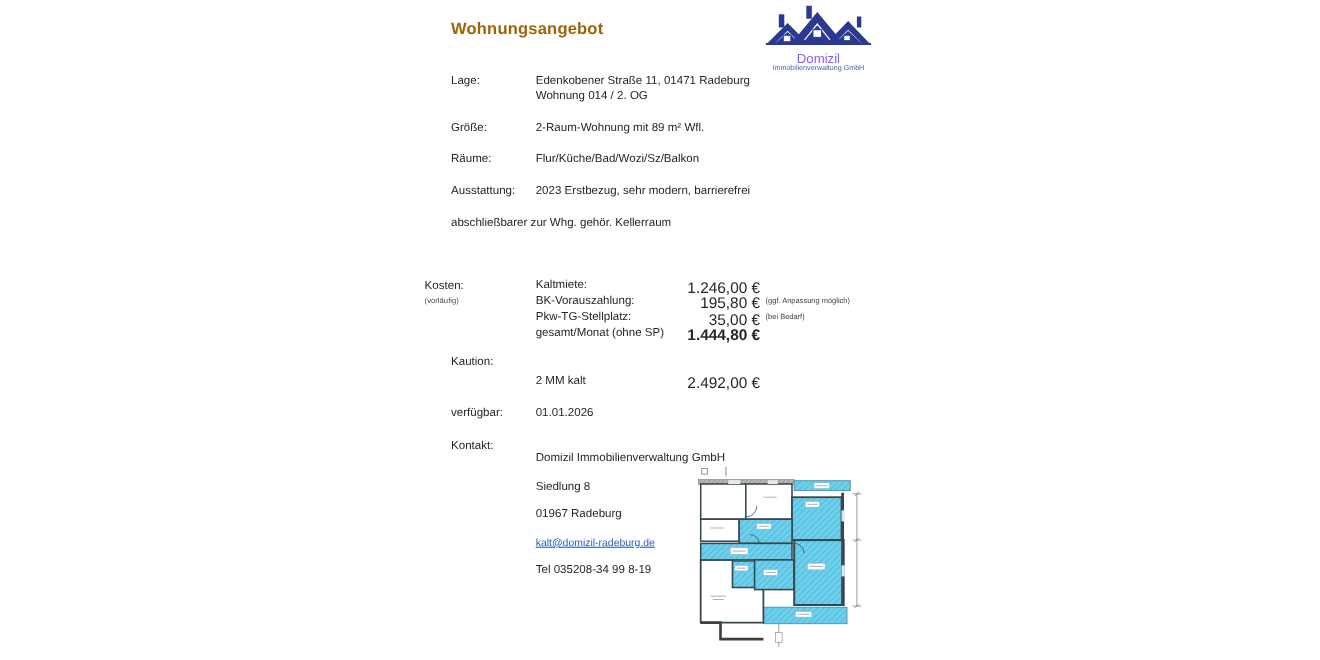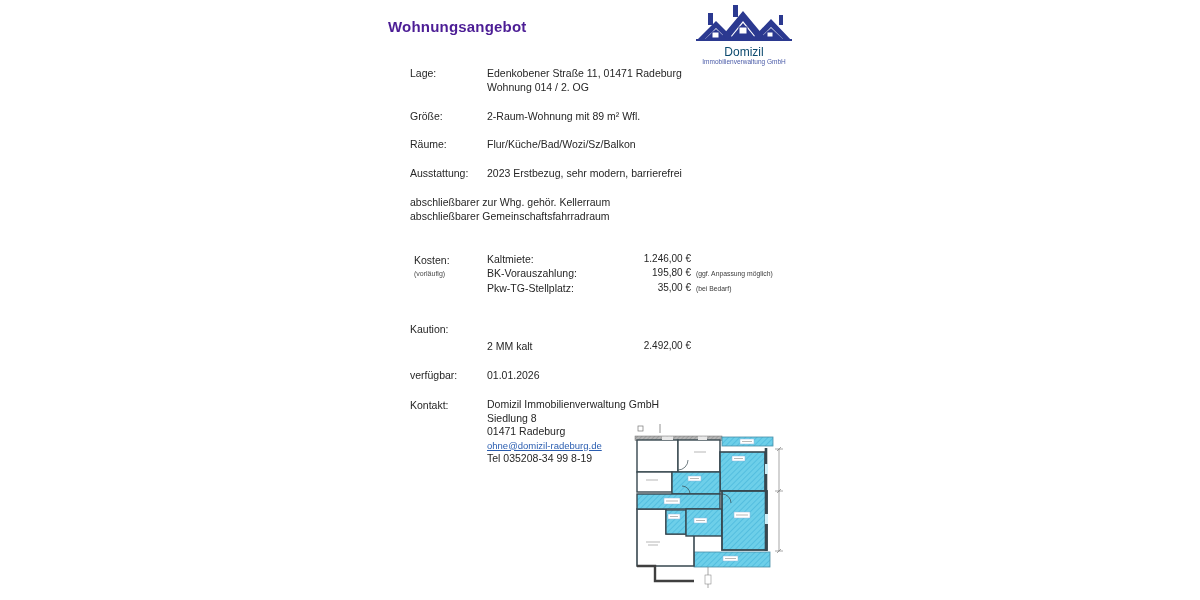--- a/index.html
+++ b/index.html
@@ -1,35 +1,35 @@
 <!DOCTYPE html>
 <html><head>
 <meta charset="utf-8">
 <style>
   html,body{margin:0;padding:0;}
   body{
     width:1200px;height:600px;background:#ffffff;position:relative;overflow:hidden;
     font-family:"Liberation Sans", sans-serif;color:#262626;
   }
   .abs{position:absolute;}
-  .title{left:388px;top:18px;font-size:15px;font-weight:bold;color:#4c1d95;letter-spacing:.2px;}
+  .title{left:410px;top:18px;font-size:15px;font-weight:bold;color:#a16207;letter-spacing:.2px;}
   .field-row{position:absolute;left:410px;display:flex;}
   .lbl{width:77px;font-size:10.5px;line-height:14.4px;flex:0 0 77px;}
   .val{font-size:10.5px;line-height:14.4px;white-space:nowrap;}
   .small-note{font-size:7px;color:#4a4a4a;}
   .cost-table{position:absolute;left:487px;width:305px;}
   .cost-row{position:relative;height:14.4px;}
   .c-name{position:absolute;left:0;top:0;font-size:10.5px;white-space:nowrap;}
-  .c-amt{position:absolute;left:95px;top:0;width:109px;text-align:right;font-size:10px;white-space:nowrap;}
+  .c-amt{position:absolute;left:95px;top:0;width:109px;text-align:right;font-size:14px;white-space:nowrap;}
   .c-note{position:absolute;left:209px;top:3px;font-size:6.8px;color:#3c3c3c;white-space:nowrap;}
   .cost-row.total .c-amt{font-weight:bold;}
-  .contact-line{font-size:10.5px;line-height:13.6px;white-space:nowrap;}
+  .contact-line{font-size:10.5px;line-height:13.6px;white-space:nowrap;margin-top:12px;}
   .email-link{color:#2a5db0;text-decoration:underline;font-size:9.5px;cursor:pointer;}
   .logo-wrap{left:696px;top:5px;width:96px;text-align:center;}
-  .logo-name{font-size:12px;color:#0c4a6e;line-height:12px;margin-top:1px;}
+  .logo-name{font-size:12px;color:#8b5cf6;line-height:12px;margin-top:1px;}
   .logo-sub{font-size:6.5px;color:#4a5ba8;line-height:8px;}
 </style>
 </head>
 <body>
 
 <div class="abs title">Wohnungsangebot</div>
 
 <div class="abs logo-wrap">
   <svg width="96" height="36" viewBox="0 0 96 36">
     <g fill="#2b3990">
@@ -73,44 +73,48 @@
 </div>
 
 <div class="field-row" style="top:166px">
   <div class="lbl">Ausstattung:</div>
   <div class="val">2023 Erstbezug, sehr modern, barrierefrei</div>
 </div>
 
 <div class="field-row" style="top:195px">
   <div class="val">
     <div>abschließbarer zur Whg. gehör. Kellerraum</div>
-    <div>abschließbarer Gemeinschaftsfahrradraum</div>
-  </div>
-</div>
-
-<div class="abs" style="left:414px;top:253px">
+  </div>
+</div>
+
+<div class="abs" style="left:386px;top:253px">
   <div style="font-size:10.5px;line-height:14.4px">Kosten:</div>
   <div class="small-note" style="margin-top:3px">(vorläufig)</div>
 </div>
 
 <div class="cost-table" style="top:253px">
   <div class="cost-row">
     <span class="c-name">Kaltmiete:</span>
     <span class="c-amt">1.246,00 €</span>
     <span class="c-note"></span>
   </div>
   <div class="cost-row">
     <span class="c-name">BK-Vorauszahlung:</span>
     <span class="c-amt">195,80 €</span>
     <span class="c-note">(ggf. Anpassung möglich)</span>
   </div>
   <div class="cost-row">
     <span class="c-name">Pkw-TG-Stellplatz:</span>
     <span class="c-amt">35,00 €</span>
     <span class="c-note">(bei Bedarf)</span>
+  </div>
+  <div class="cost-row total">
+    <span class="c-name">gesamt/Monat (ohne SP)</span>
+    <span class="c-amt">1.444,80 €</span>
+    <span class="c-note"></span>
   </div>
 </div>
 
 <div class="abs" style="left:410px;top:323px;font-size:10.5px">Kaution:</div>
 <div class="cost-table" style="top:340px">
   <div class="cost-row">
     <span class="c-name">2 MM kalt</span>
     <span class="c-amt">2.492,00 €</span>
   </div>
 </div>
@@ -118,22 +122,22 @@
 <div class="field-row" style="top:368px">
   <div class="lbl">verfügbar:</div>
   <div class="val">01.01.2026</div>
 </div>
 
 <div class="field-row" style="top:398px">
   <div class="lbl">Kontakt:</div>
   <div>
     <div class="contact-line">Domizil Immobilienverwaltung GmbH</div>
     <div class="contact-line">Siedlung 8</div>
-    <div class="contact-line">01471 Radeburg</div>
-    <div class="contact-line"><a class="email-link">ohne@domizil-radeburg.de</a></div>
+    <div class="contact-line">01967 Radeburg</div>
+    <div class="contact-line"><a class="email-link">kalt@domizil-radeburg.de</a></div>
     <div class="contact-line">Tel 035208-34 99 8-19</div>
   </div>
 </div>
 
 <div class="abs" style="left:628px;top:424px">
   <svg width="163" height="170" viewBox="0 0 163 170">
     <defs>
       <pattern id="bh" patternUnits="userSpaceOnUse" width="4" height="4" patternTransform="rotate(45)">
         <rect width="4" height="4" fill="#6dcfe9"></rect>
         <line x1="0" y1="0" x2="0" y2="4" stroke="#3fb0d8" stroke-width="1.1"></line>

